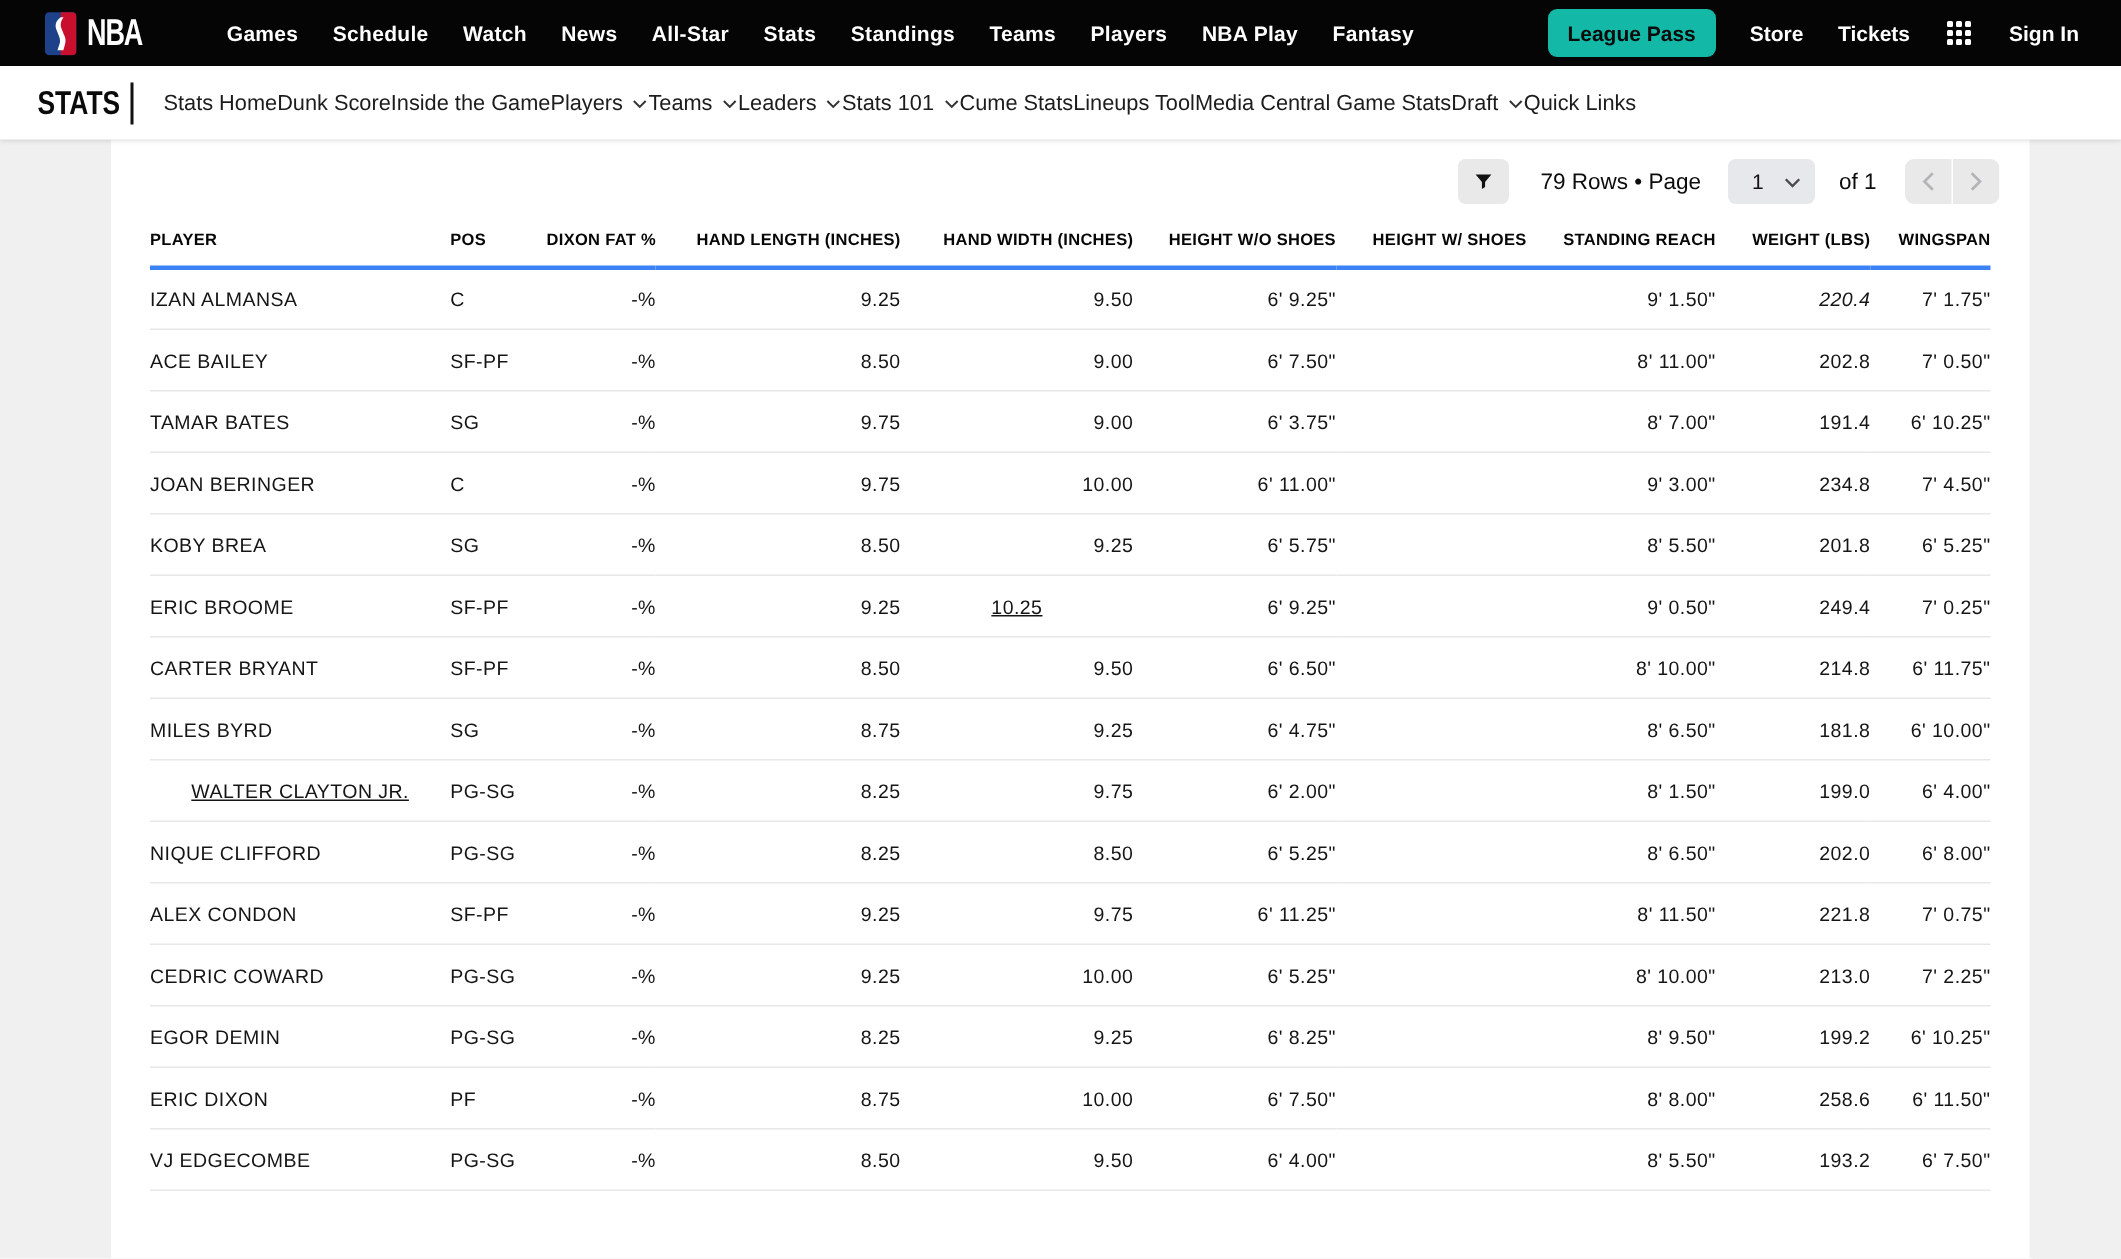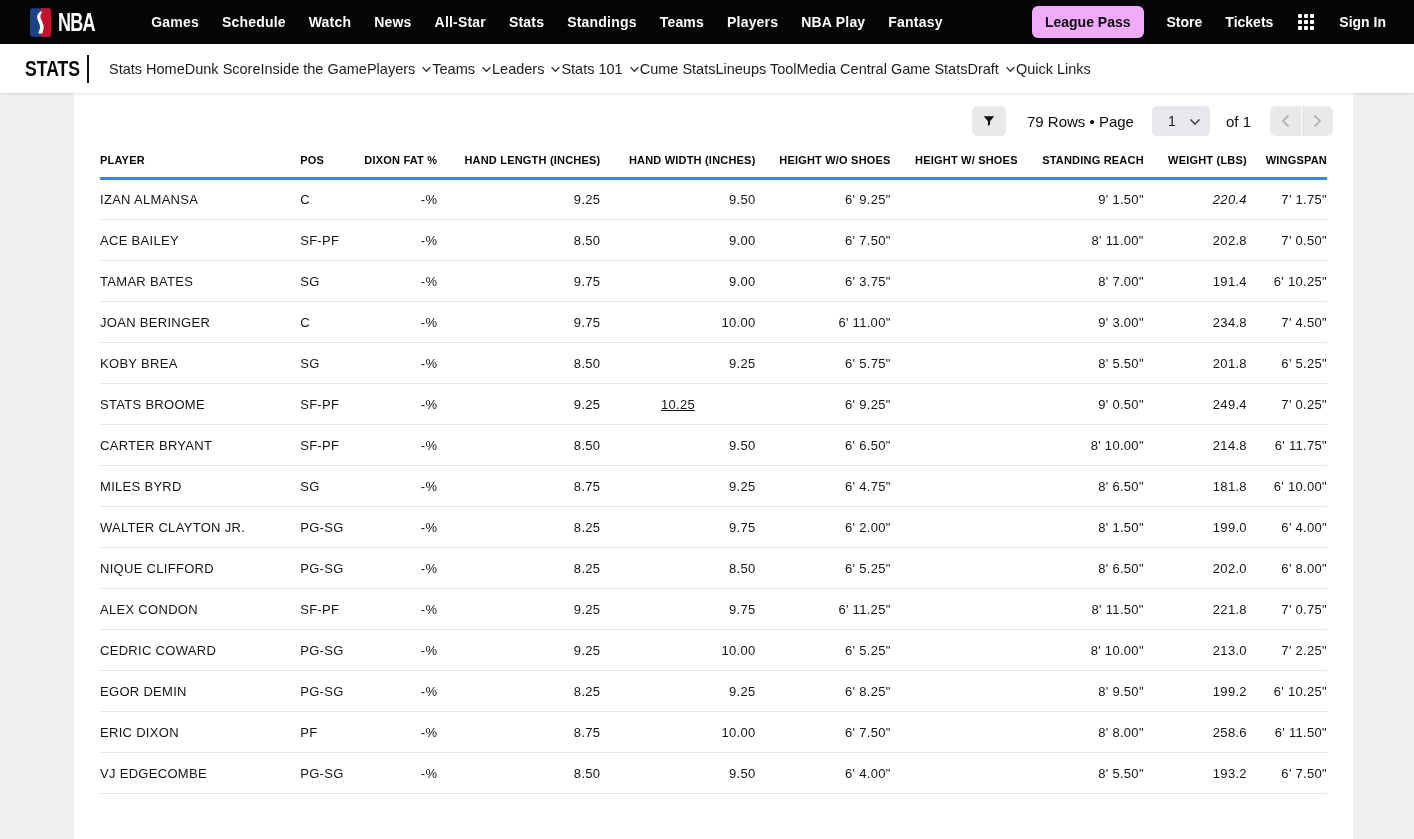--- a/index.html
+++ b/index.html
@@ -113,21 +113,21 @@
       <a class="tn-item">News</a>
       <a class="tn-item">All-Star</a>
       <a class="tn-item">Stats</a>
       <a class="tn-item">Standings</a>
       <a class="tn-item">Teams</a>
       <a class="tn-item">Players</a>
       <a class="tn-item">NBA Play</a>
       <a class="tn-item">Fantasy</a>
     </nav>
   <div class="tn-right">
-    <button class="lp-btn" style="background: #f0abfc;">League Pass</button>
+    <button class="lp-btn" style="background: #14b8a6;">League Pass</button>
     <span class="tn-link">Store</span>
     <span class="tn-link">Tickets</span>
     <span class="grid-icon">
       <i></i>
         <i></i>
         <i></i>
         <i></i>
         <i></i>
         <i></i>
         <i></i>
@@ -314,21 +314,21 @@
           <td style="text-align: right;">-%</td>
           <td style="text-align: right;">8.50</td>
           <td style="text-align: right;">9.25</td>
           <td style="text-align: right;">6' 5.75"</td>
           <td style="text-align: right;"></td>
           <td style="text-align: right;">8' 5.50"</td>
           <td style="text-align: right;">201.8</td>
           <td style="text-align: right;">6' 5.25"</td>
         </tr>
         <tr>
-          <td class="player" style="text-align: left;">STATS BROOME</td>
+          <td class="player" style="text-align: left;">ERIC BROOME</td>
           <td style="text-align: left;">SF-PF</td>
           <td style="text-align: right;">-%</td>
           <td style="text-align: right;">9.25</td>
           <td style="text-align: center; text-decoration: underline;">10.25</td>
           <td style="text-align: right;">6' 9.25"</td>
           <td style="text-align: right;"></td>
           <td style="text-align: right;">9' 0.50"</td>
           <td style="text-align: right;">249.4</td>
           <td style="text-align: right;">7' 0.25"</td>
         </tr>
@@ -350,21 +350,21 @@
           <td style="text-align: right;">-%</td>
           <td style="text-align: right;">8.75</td>
           <td style="text-align: right;">9.25</td>
           <td style="text-align: right;">6' 4.75"</td>
           <td style="text-align: right;"></td>
           <td style="text-align: right;">8' 6.50"</td>
           <td style="text-align: right;">181.8</td>
           <td style="text-align: right;">6' 10.00"</td>
         </tr>
         <tr>
-          <td class="player" style="text-align: left;">WALTER CLAYTON JR.</td>
+          <td class="player" style="text-align: center; text-decoration: underline;">WALTER CLAYTON JR.</td>
           <td style="text-align: left;">PG-SG</td>
           <td style="text-align: right;">-%</td>
           <td style="text-align: right;">8.25</td>
           <td style="text-align: right;">9.75</td>
           <td style="text-align: right;">6' 2.00"</td>
           <td style="text-align: right;"></td>
           <td style="text-align: right;">8' 1.50"</td>
           <td style="text-align: right;">199.0</td>
           <td style="text-align: right;">6' 4.00"</td>
         </tr>

